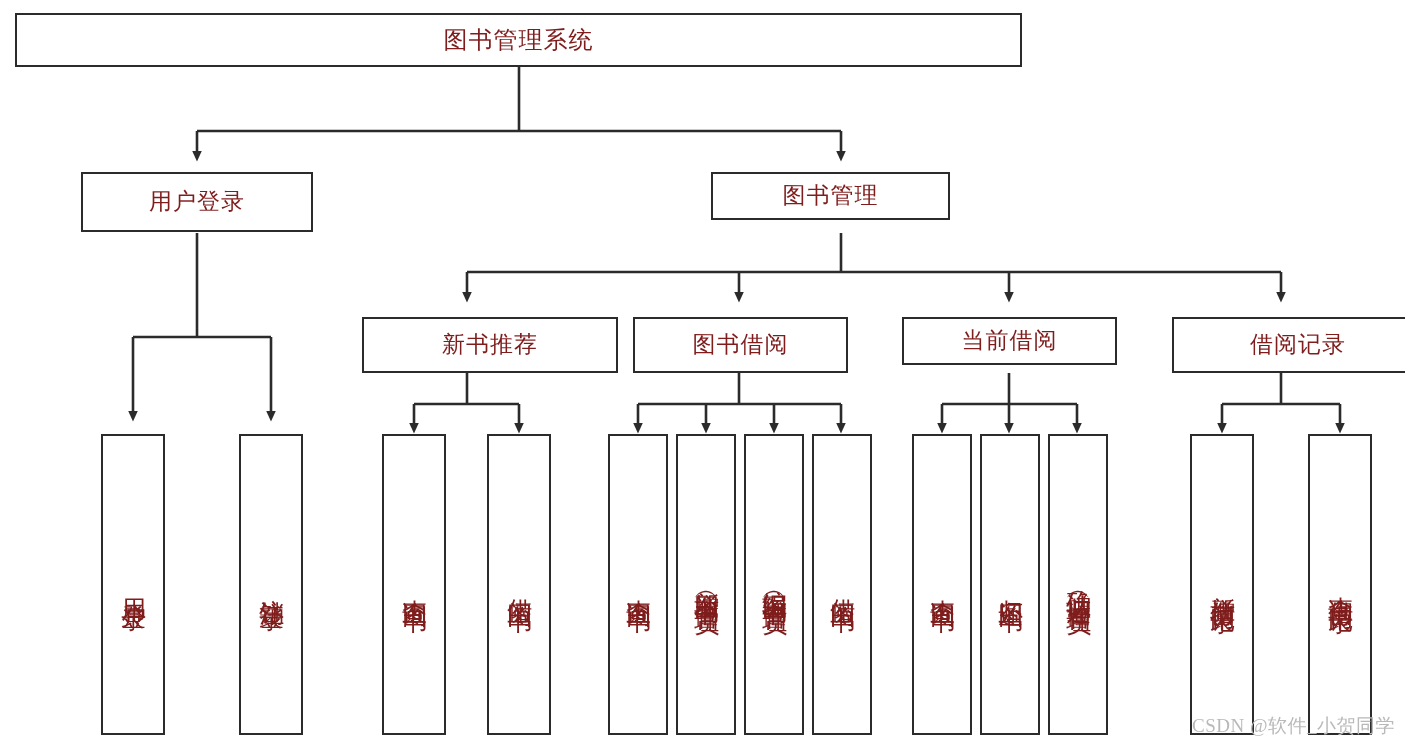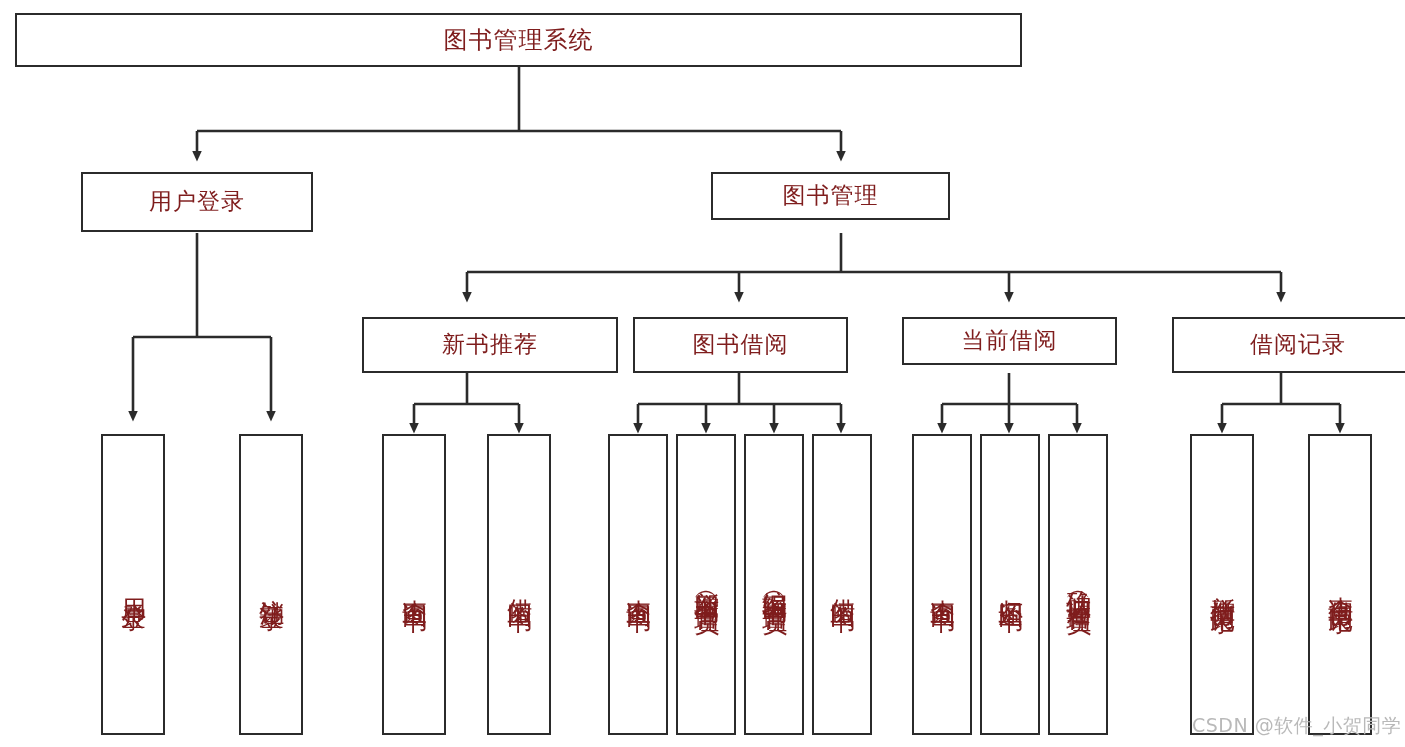--- a/index.html
+++ b/index.html
@@ -188,15 +188,15 @@
     <span class="node-label">确认归还（管理员）</span>
   </div>
 
   <div class="node vertical" style="left:1190px; top:434px; width:64px; height:301px;">
     <span class="node-label">新增借阅记录</span>
   </div>
   <div class="node vertical" style="left:1308px; top:434px; width:64px; height:301px;">
     <span class="node-label">查询借阅记录</span>
   </div>
 
-  <div class="watermark" style="left:1192px; top:713px;">CSDN @软件_小贺同学</div>
+  <div class="watermark" style="left:1192px; top:713px;font-family:Liberation Serif, serif;">CSDN @软件_小贺同学</div>
 
 </div>
 
 </body></html>

